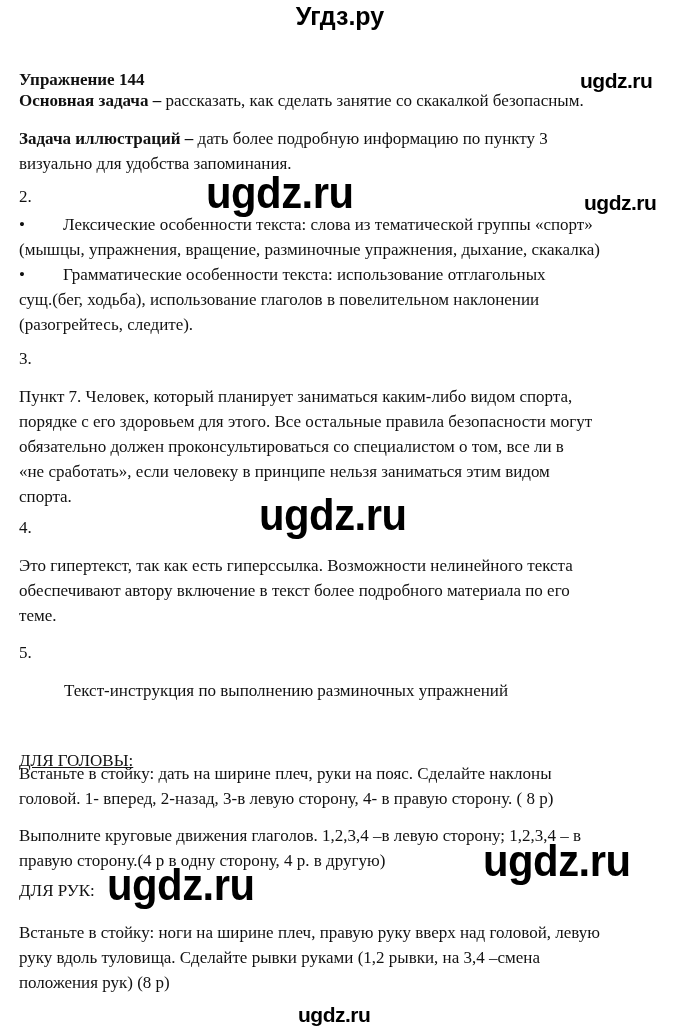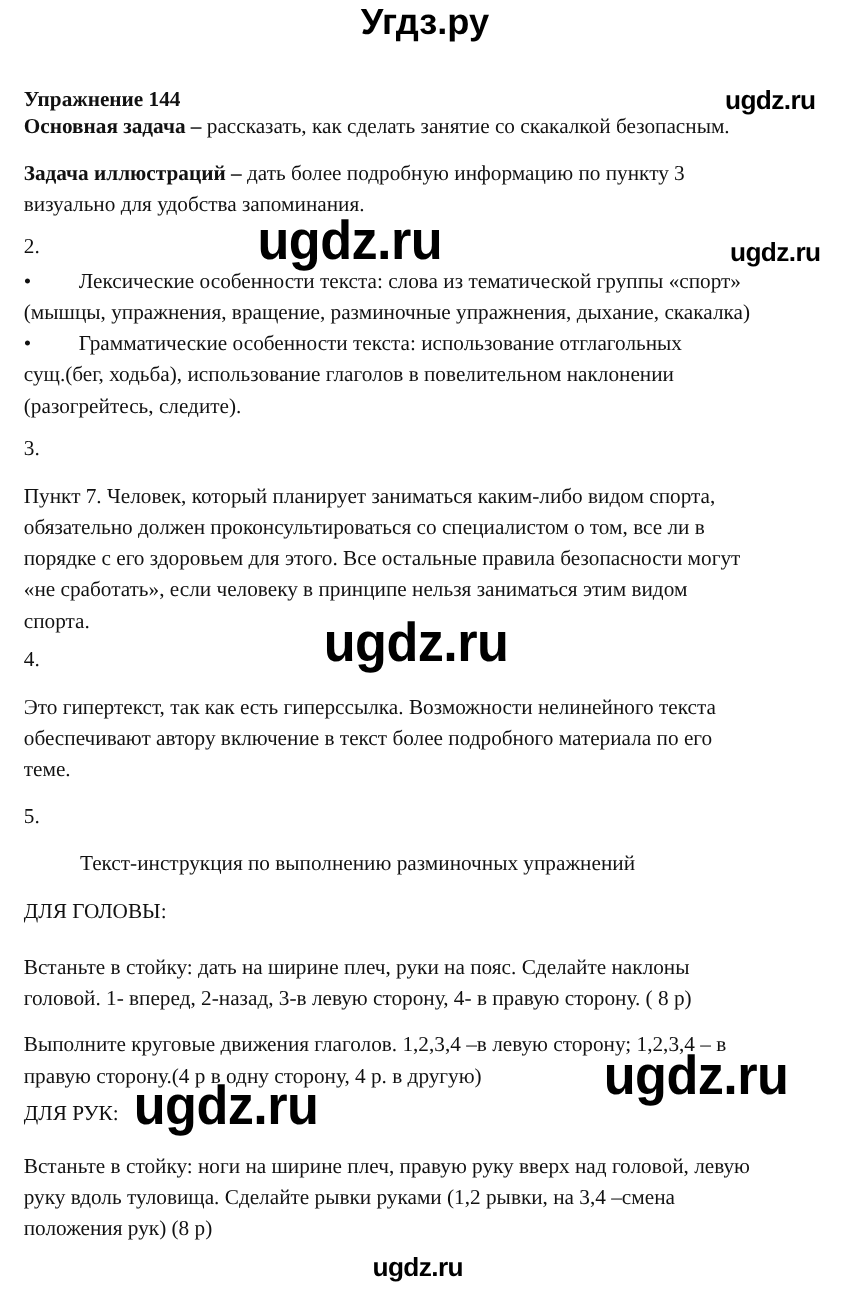--- a/index.html
+++ b/index.html
@@ -1,19 +1,19 @@
 <!DOCTYPE html>
 <html><head>
 <meta charset="utf-8">
 <style>
   html, body { margin: 0; padding: 0; background: #ffffff; }
   body { width: 680px; height: 1035px; position: relative; overflow: hidden;
          font-family: "Liberation Serif", serif; color: #111; }
   .site-title { position: absolute; top: 2px; left: 0; width: 680px; text-align: center;
-         font-family: "Liberation Sans", sans-serif; font-size: 29px; font-weight: bold; color: #000; }
+         font-family: "Liberation Sans", sans-serif; font-size: 25px; font-weight: bold; color: #000; }
   .p { position: absolute; left: 19px; width: 650px; font-size: 17px; line-height: 25px; }
   .b { font-weight: bold; margin-top: 20px; }
   .wm { position: absolute; font-family: "Liberation Sans", sans-serif; font-weight: bold; color: #000; letter-spacing: -0.5px; }
   .wm-small { font-size: 21px; }
   .wm-big { font-size: 44px; transform: scaleX(0.95); transform-origin: left top; }
   .bullet { display: inline-block; width: 44px; }
   .center { text-align: center; left: 0; width: 572px; }
 </style>
 </head>
 <body>
@@ -41,39 +41,39 @@
 <div class="p" style="top:262px;">
   <div><span class="bullet">•</span><span>Грамматические особенности текста: использование отглагольных</span></div>
   <div>сущ.(бег, ходьба), использование глаголов в повелительном наклонении</div>
   <div>(разогрейтесь, следите).</div>
 </div>
 
 <div class="p" style="top:346px;">3.</div>
 
 <div class="p" style="top:384px;">
   <div>Пункт 7. Человек, который планирует заниматься каким-либо видом спорта,</div>
+  <div>порядке с его здоровьем для этого. Все остальные правила безопасности могут</div>
   <div>обязательно должен проконсультироваться со специалистом о том, все ли  в</div>
-  <div>порядке с его здоровьем для этого. Все остальные правила безопасности могут</div>
   <div>«не сработать», если человеку в принципе нельзя заниматься этим видом</div>
   <div>спорта.</div>
 </div>
 
 <div class="p" style="top:515px;">4.</div>
 
 <div class="p" style="top:553px;">
   <div>Это гипертекст, так как есть гиперссылка. Возможности нелинейного текста</div>
   <div>обеспечивают автору включение в текст более подробного материала по его</div>
   <div>теме.</div>
 </div>
 
 <div class="p" style="top:640px;">5.</div>
 
 <div class="p center" style="top:678px;">Текст-инструкция по выполнению разминочных упражнений</div>
 
-<div class="p" style="top:716px;">ДЛЯ ГОЛОВЫ:</div>
+<div class="p" style="top:748px;text-decoration:underline;">ДЛЯ ГОЛОВЫ:</div>
 
 <div class="p" style="top:761px;">
   <div>Встаньте в стойку: дать на ширине плеч, руки на пояс. Сделайте наклоны</div>
   <div>головой. 1- вперед, 2-назад, 3-в левую сторону, 4- в правую сторону. ( 8 р)</div>
 </div>
 
 <div class="p" style="top:823px;">
   <div>Выполните круговые движения глаголов. 1,2,3,4 –в левую сторону; 1,2,3,4 – в</div>
   <div>правую сторону.(4 р в одну сторону, 4 р. в другую)</div>
 </div>

